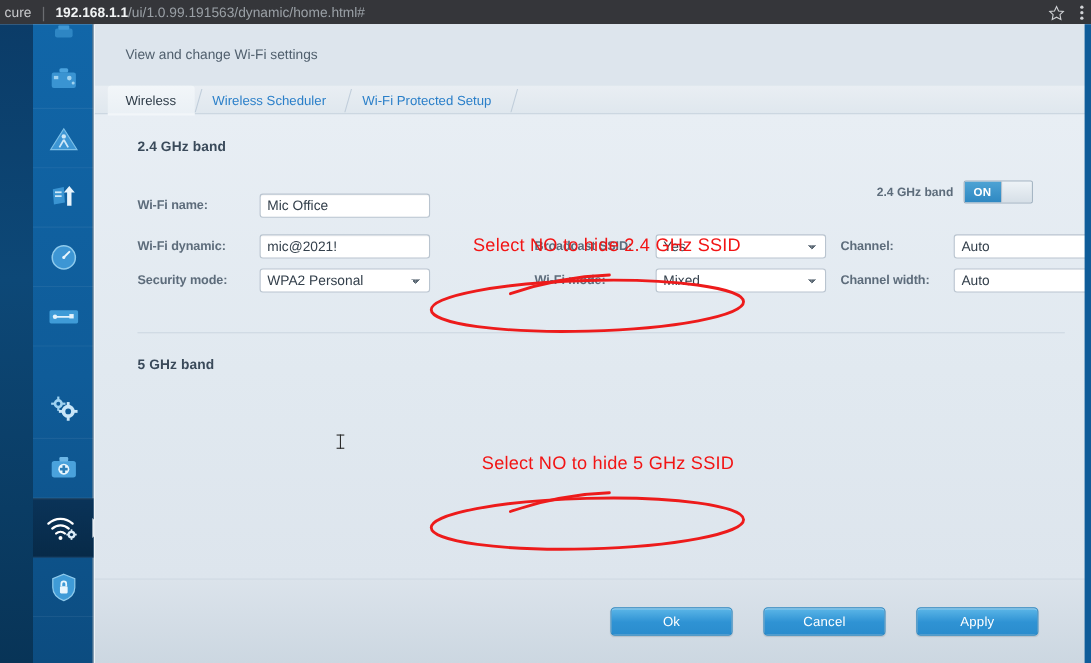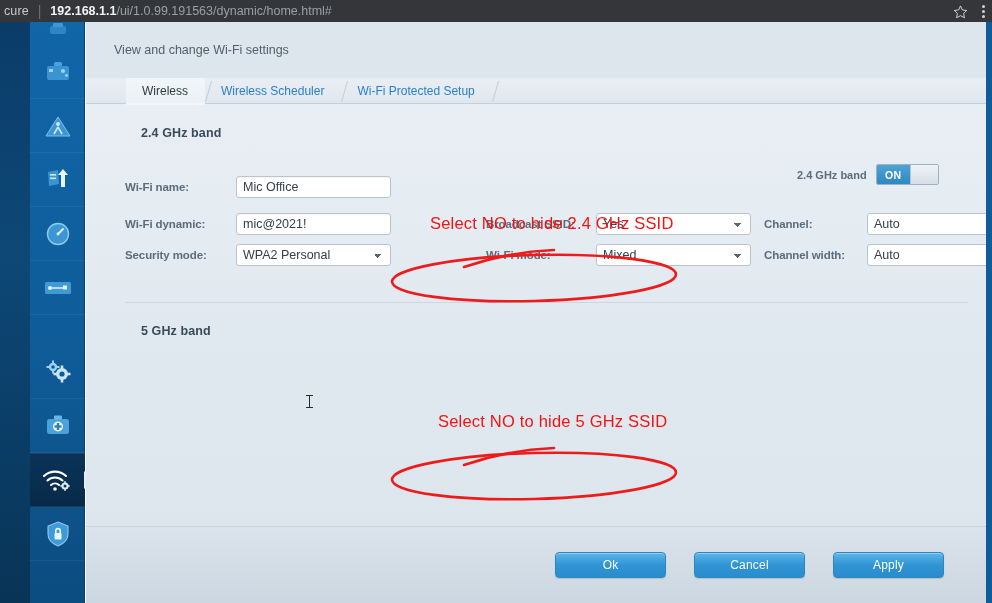--- a/index.html
+++ b/index.html
@@ -75,21 +75,21 @@
     height: 56px; display: flex; align-items: center;
     padding-left: 28px;
     background: #dde5ed;
     color: #51606e; font-size: 12.5px;
   }
 
   
   .tabstrip {
     position: relative; height: 26px;
     background: linear-gradient(180deg,#e9eef3 0%, #dfe7ee 100%);
-    padding-left: 40px; display: flex; align-items: flex-end;
+    padding-left: 12px; display: flex; align-items: flex-end;
   }
   .tabstrip::after {
     content: ""; position: absolute; left: 0; right: 0; bottom: 0;
     height: 1px; background: #c4d0dc;
   }
   .tab {
     position: relative; height: 26px; line-height: 26px;
     padding: 0 17px 0 16px; font-size: 12px; color: #2a7fc9;
     white-space: nowrap; z-index: 1; cursor: pointer;
   }
@@ -109,21 +109,21 @@
     height: 2px; background: #f2f6f9;
   }
 
   
   .panel {
     position: relative; height: 423px;
     background: linear-gradient(180deg,#e8eef4 0%, #e1e9f0 55%, #dde5ed 100%);
     border-bottom: 1px solid #c9d4df;
   }
   .band {
-    position: relative; padding: 0 0 0 55px;
+    position: relative; padding: 0 0 0 39px;
   }
   .band-title {
     font-size: 12.5px; font-weight: bold; color: #3a4a5a;
     padding-top: 22px; padding-bottom: 15px; letter-spacing: .1px;
   }
   .divider {
     position: absolute; left: 39px; right: 24px; height: 1px;
     background: #ccd7e1;
   }
 

